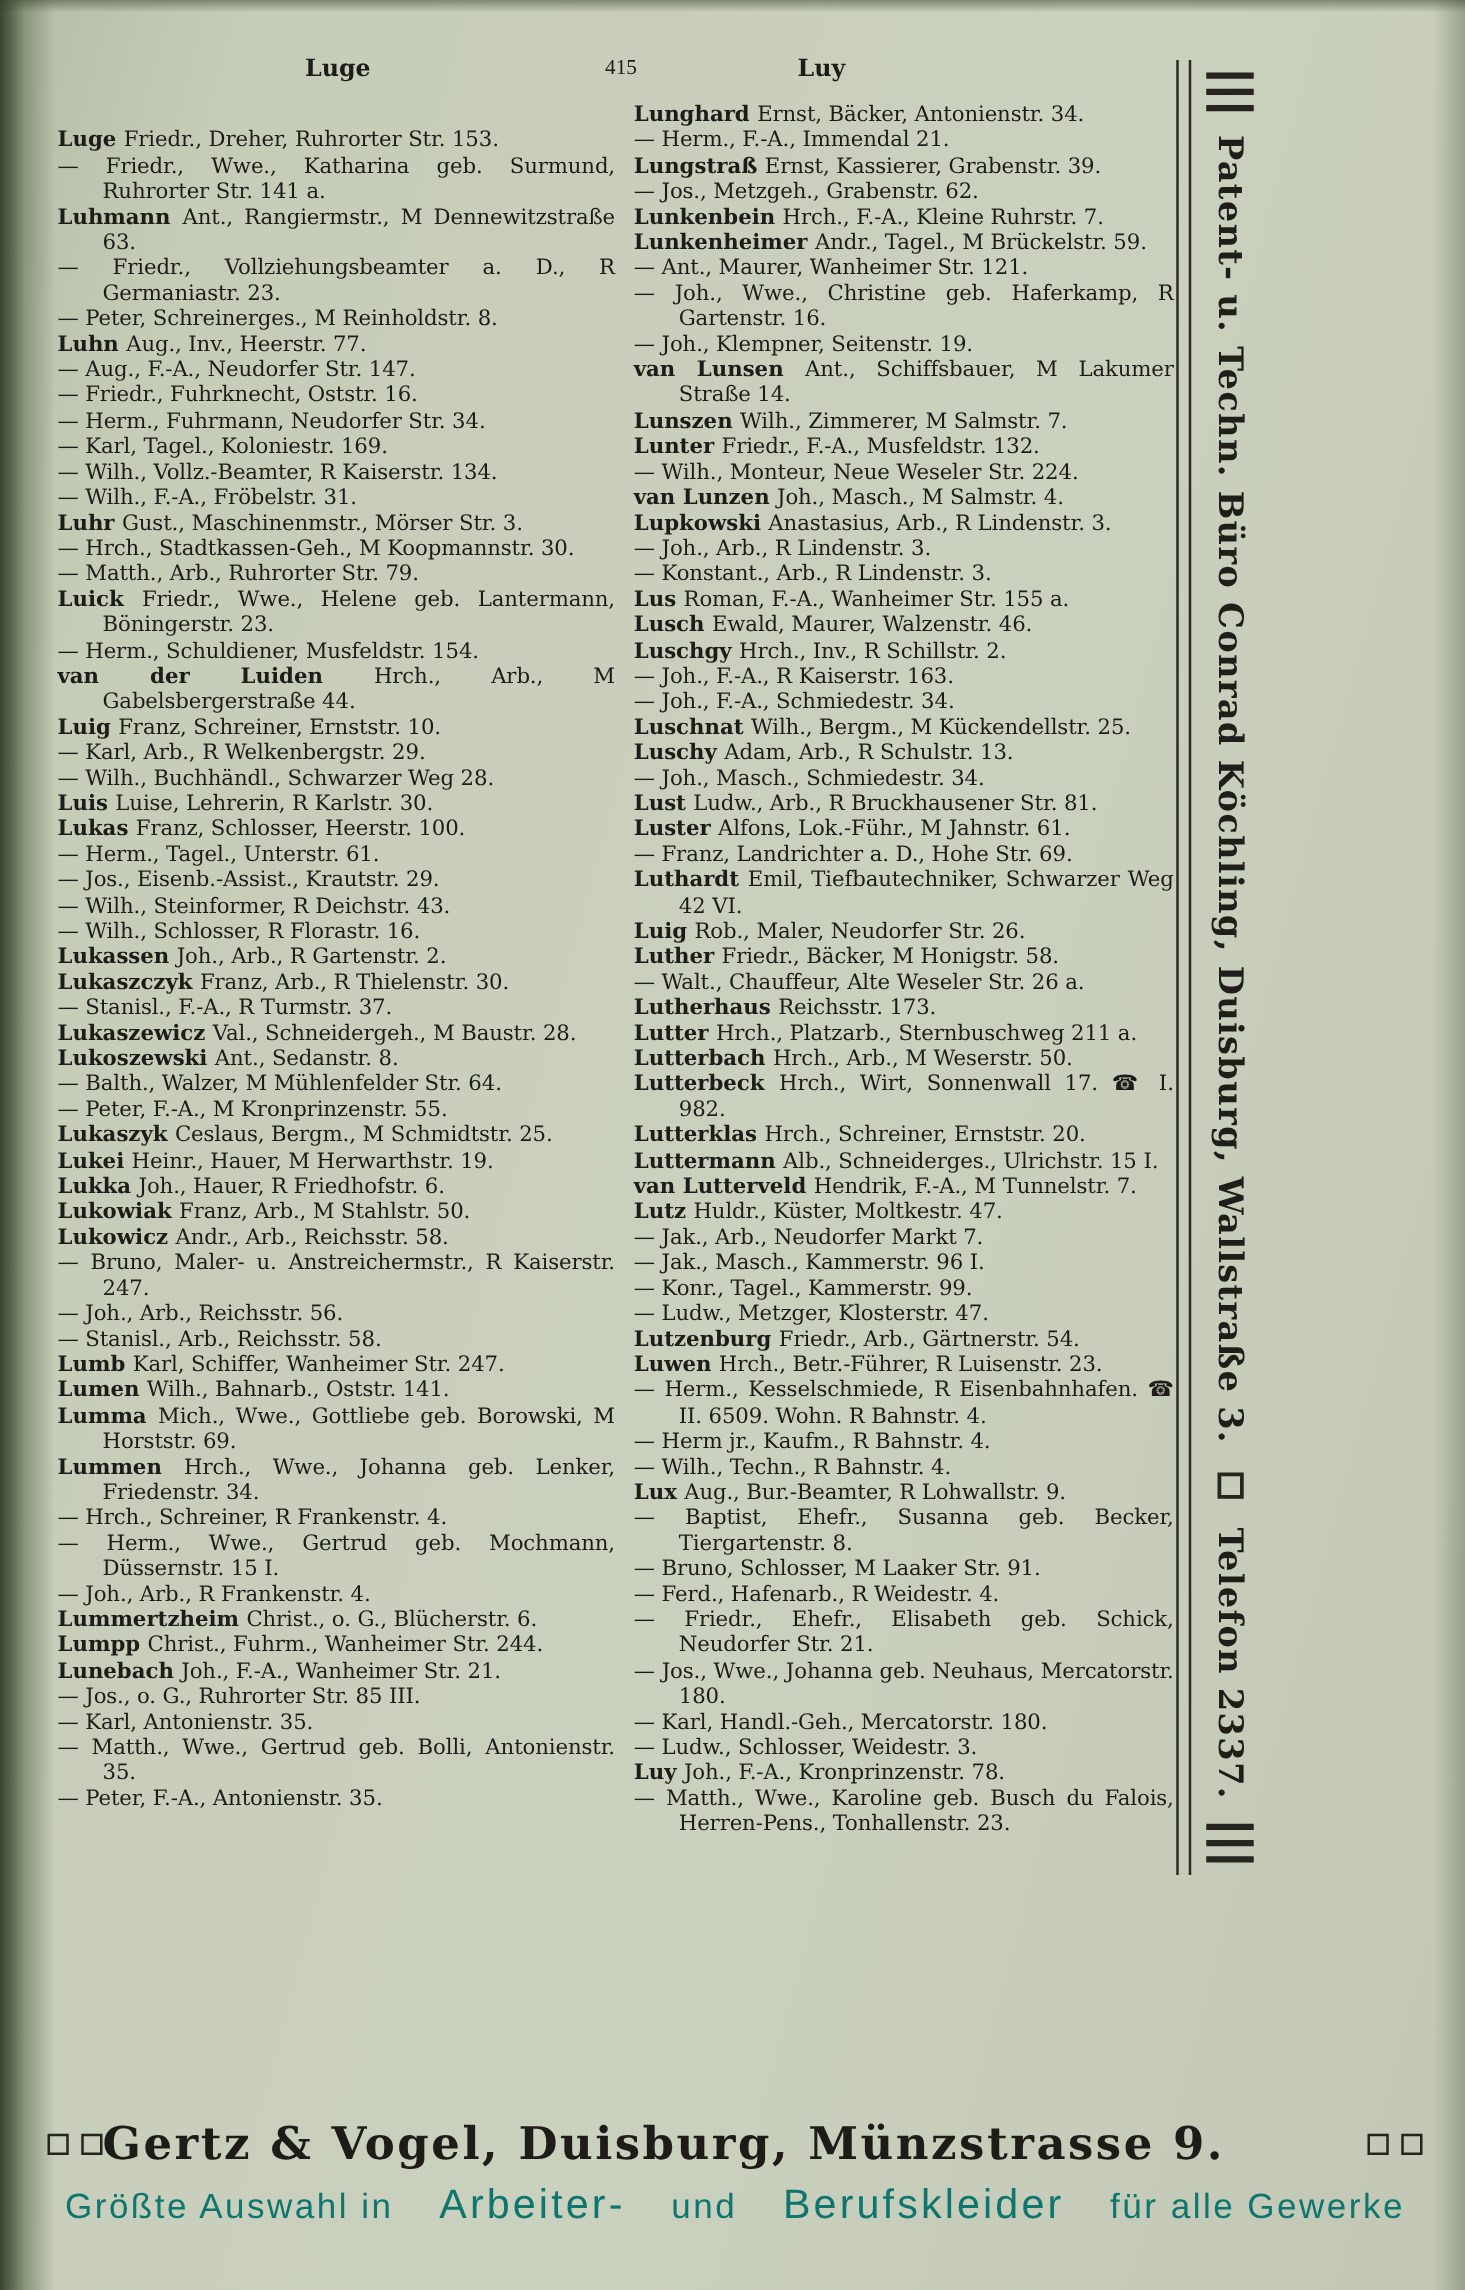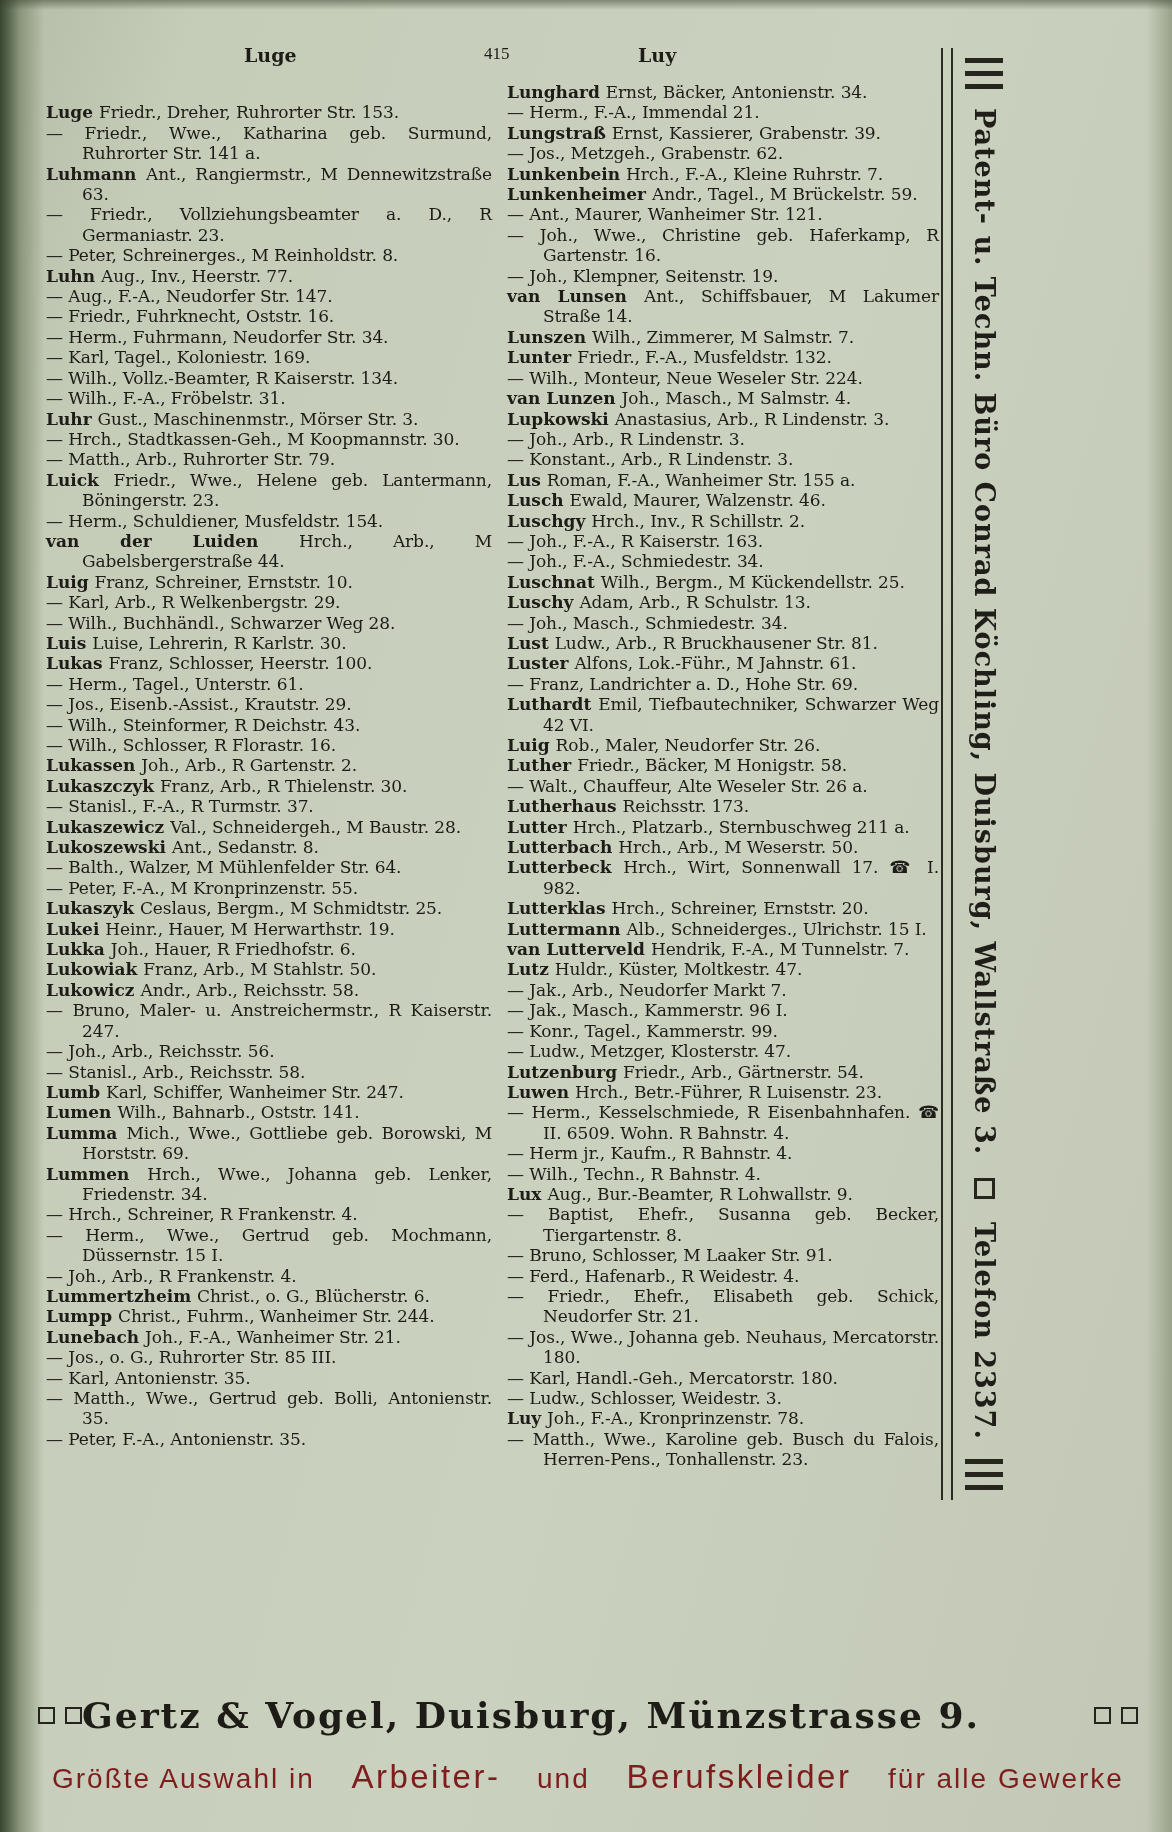--- a/index.html
+++ b/index.html
@@ -40,22 +40,22 @@
   .flourish i{display:block;width:38px;height:5px;background:#26251e;}
   .vtext{writing-mode:vertical-rl;white-space:nowrap;
     font-weight:700;font-size:27px;letter-spacing:1px;color:#1f1e18;}
   .side-square{width:15px;height:15px;border:3px solid #26251e;margin:14px 0;}
 
   .ad{position:absolute;left:38px;right:34px;top:1694px;}
   .ad-line1{display:flex;align-items:center;}
   .ad-line1 .txt{flex:1;text-align:left;font-weight:700;font-size:36px;letter-spacing:2px;}
   .sq-pair{display:flex;gap:10px;}
   .sq{width:13px;height:13px;border:2.5px solid #24231d;}
-  .ad-line2{margin-top:22px;display:flex;justify-content:space-between;align-items:baseline;
-    font-family:"Liberation Sans","DejaVu Sans",sans-serif;font-size:28px;letter-spacing:2px;color:#7f1d1d;
+  .ad-line2{margin-top:8px;display:flex;justify-content:space-between;align-items:baseline;
+    font-family:"Liberation Sans","DejaVu Sans",sans-serif;font-size:28px;letter-spacing:2px;color:#0f766e;
     padding:0 14px;}
   .ad-line2 .big{font-size:33px;letter-spacing:2.5px;}
 </style>
 </head>
 <body>
 
 <div class="edge-left"></div>
 <div class="edge-right"></div>
 <div class="edge-top"></div>
 

